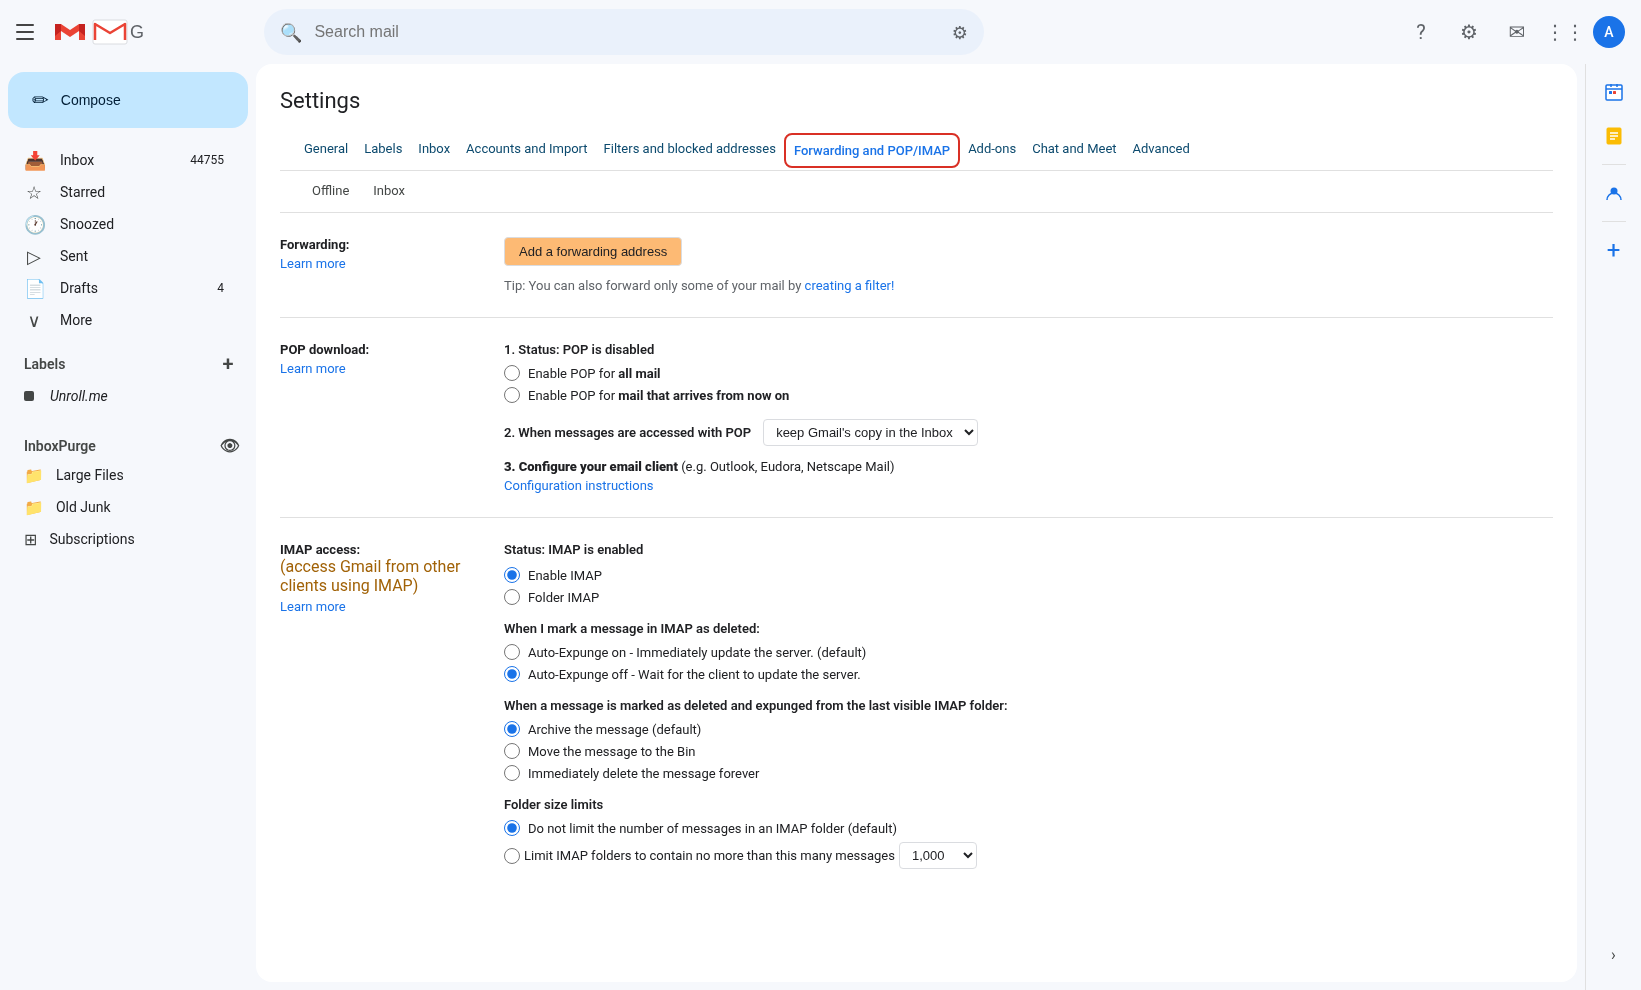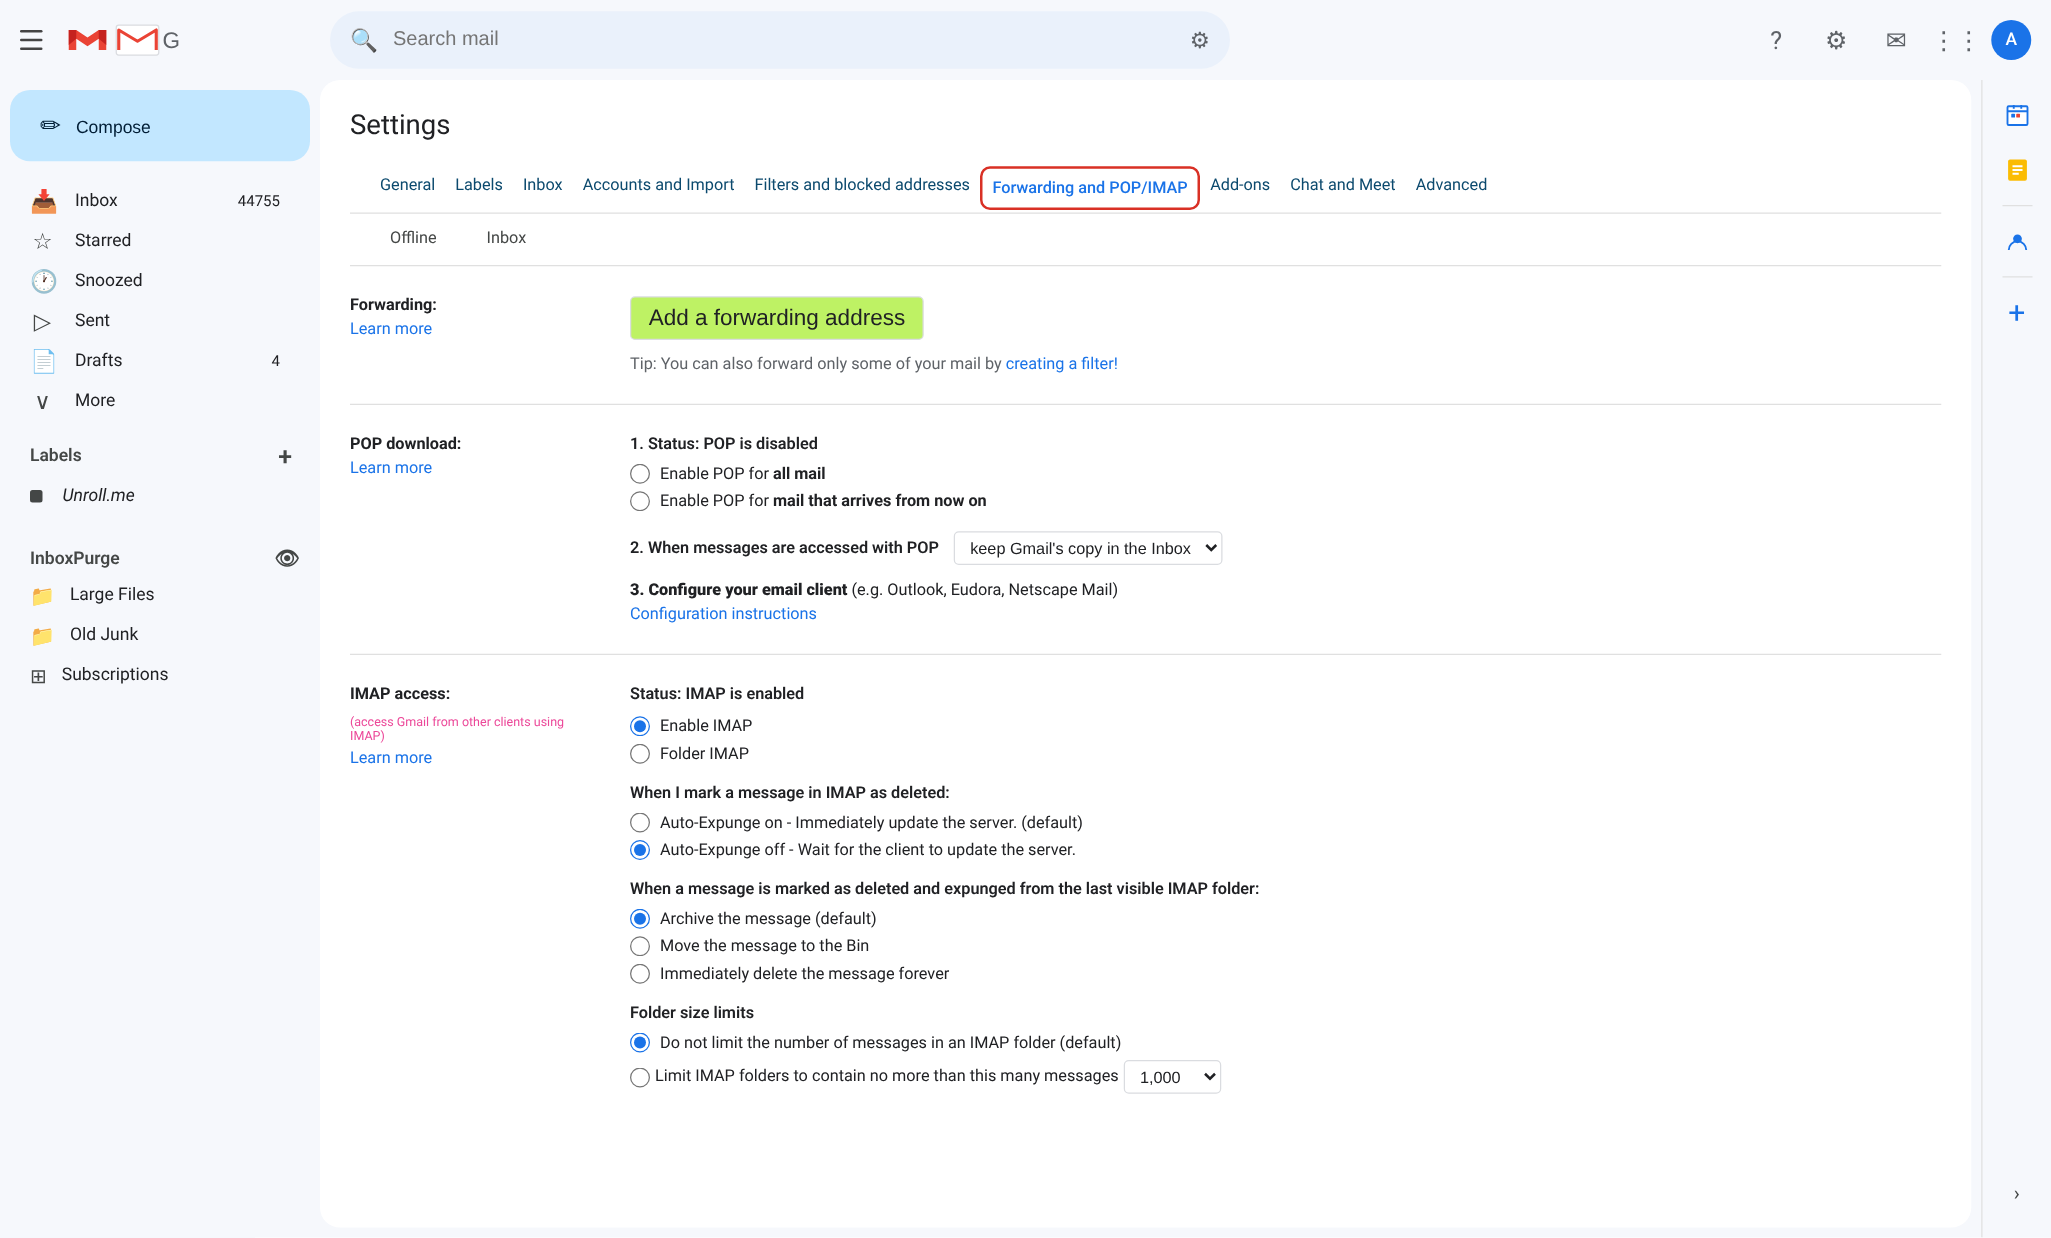--- a/index.html
+++ b/index.html
@@ -47,32 +47,32 @@
     .right-panel-add { width: 40px; height: 40px; border-radius: 50%; display: flex; align-items: center; justify-content: center; cursor: pointer; color: #1a73e8; font-size: 24px; }
 
     
     .main { flex: 1; background: #fff; overflow-y: auto; border-radius: 16px; margin: 0 8px 8px 0; }
     .settings-header { padding: 24px 24px 0 24px; }
     .settings-title { font-size: 22px; font-weight: 400; color: #202124; margin-bottom: 16px; }
     .tabs { display: flex; align-items: center; border-bottom: 1px solid #e0e0e0; padding: 0 16px; flex-wrap: wrap; }
     .tab { padding: 12px 8px; font-size: 13px; color: #0c4a6e; cursor: pointer; white-space: nowrap; border-bottom: 3px solid transparent; margin-bottom: -1px; }
     .tab.active { color: #1a73e8; border-bottom-color: #1a73e8; font-weight: 500; }
     .tab.highlighted { border: 2px solid #d93025; border-radius: 8px; color: #1a73e8; font-weight: 500; padding: 8px; }
-    .subtabs { display: flex; gap: 16px; padding: 0 24px; border-bottom: 1px solid #e0e0e0; }
+    .subtabs { display: flex; gap: 0; padding: 0 24px; border-bottom: 1px solid #e0e0e0; }
     .subtab { padding: 12px 8px; font-size: 13px; color: #444746; cursor: pointer; border-bottom: 3px solid transparent; margin-bottom: -1px; }
 
     
     .settings-content { padding: 0 24px; }
     .settings-section { display: flex; padding: 24px 0; border-bottom: 1px solid #e0e0e0; gap: 24px; }
     .section-label { width: 200px; flex-shrink: 0; }
     .section-label-title { font-weight: 700; font-size: 13px; color: #202124; }
     .section-label-link { color: #1a73e8; font-size: 13px; cursor: pointer; text-decoration: none; display: block; margin-top: 4px; }
-    .section-label-desc { font-size: 10px; color: #ec4899; margin-top: 10px; }
+    .section-label-desc { font-size: 16px; color: #a16207; margin-top: 0; }
     .section-content { flex: 1; }
-    .forwarding-btn { border: 1px solid #dadce0; background: #bef264; border-radius: 4px; padding: 6px 14px; font-size: 18px; cursor: pointer; color: #202124; }
+    .forwarding-btn { border: 1px solid #dadce0; background: #fdba74; border-radius: 4px; padding: 6px 14px; font-size: 13px; cursor: pointer; color: #202124; }
     .tip-text { font-size: 13px; color: #5f6368; margin-top: 8px; }
     .tip-link { color: #1a73e8; cursor: pointer; }
     .pop-status { font-size: 13px; font-weight: 600; margin-bottom: 8px; }
     .radio-group { display: flex; flex-direction: column; gap: 6px; margin-bottom: 16px; }
     .radio-item { display: flex; align-items: center; gap: 8px; font-size: 13px; cursor: pointer; }
     .radio-item input[type="radio"] { accent-color: #1a73e8; width: 16px; height: 16px; cursor: pointer; }
     .section-subtitle { font-size: 13px; font-weight: 600; margin: 12px 0 8px 0; }
     .pop-dropdown { border: 1px solid #dadce0; border-radius: 4px; padding: 4px 8px; font-size: 13px; background: #fff; cursor: pointer; color: #202124; margin-left: 8px; }
     .config-link { color: #1a73e8; font-size: 13px; cursor: pointer; display: block; margin-top: 4px; }
     .imap-status { font-size: 13px; font-weight: 600; margin-bottom: 10px; }

